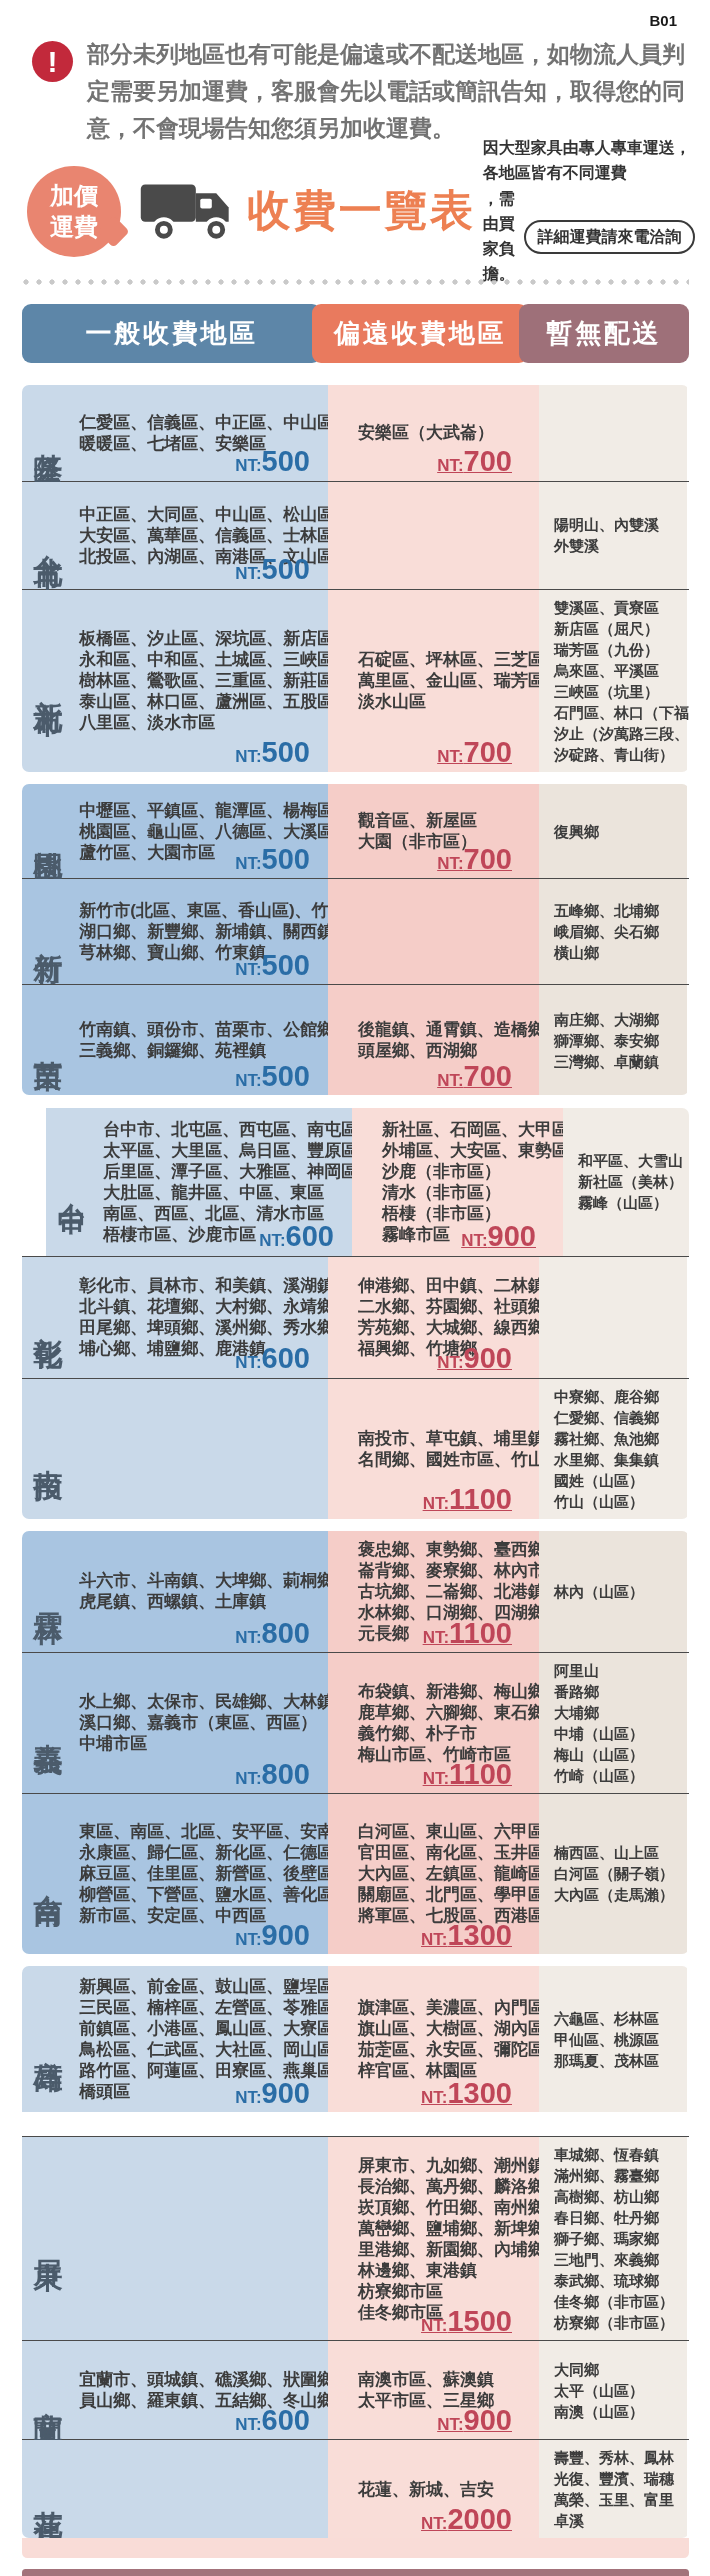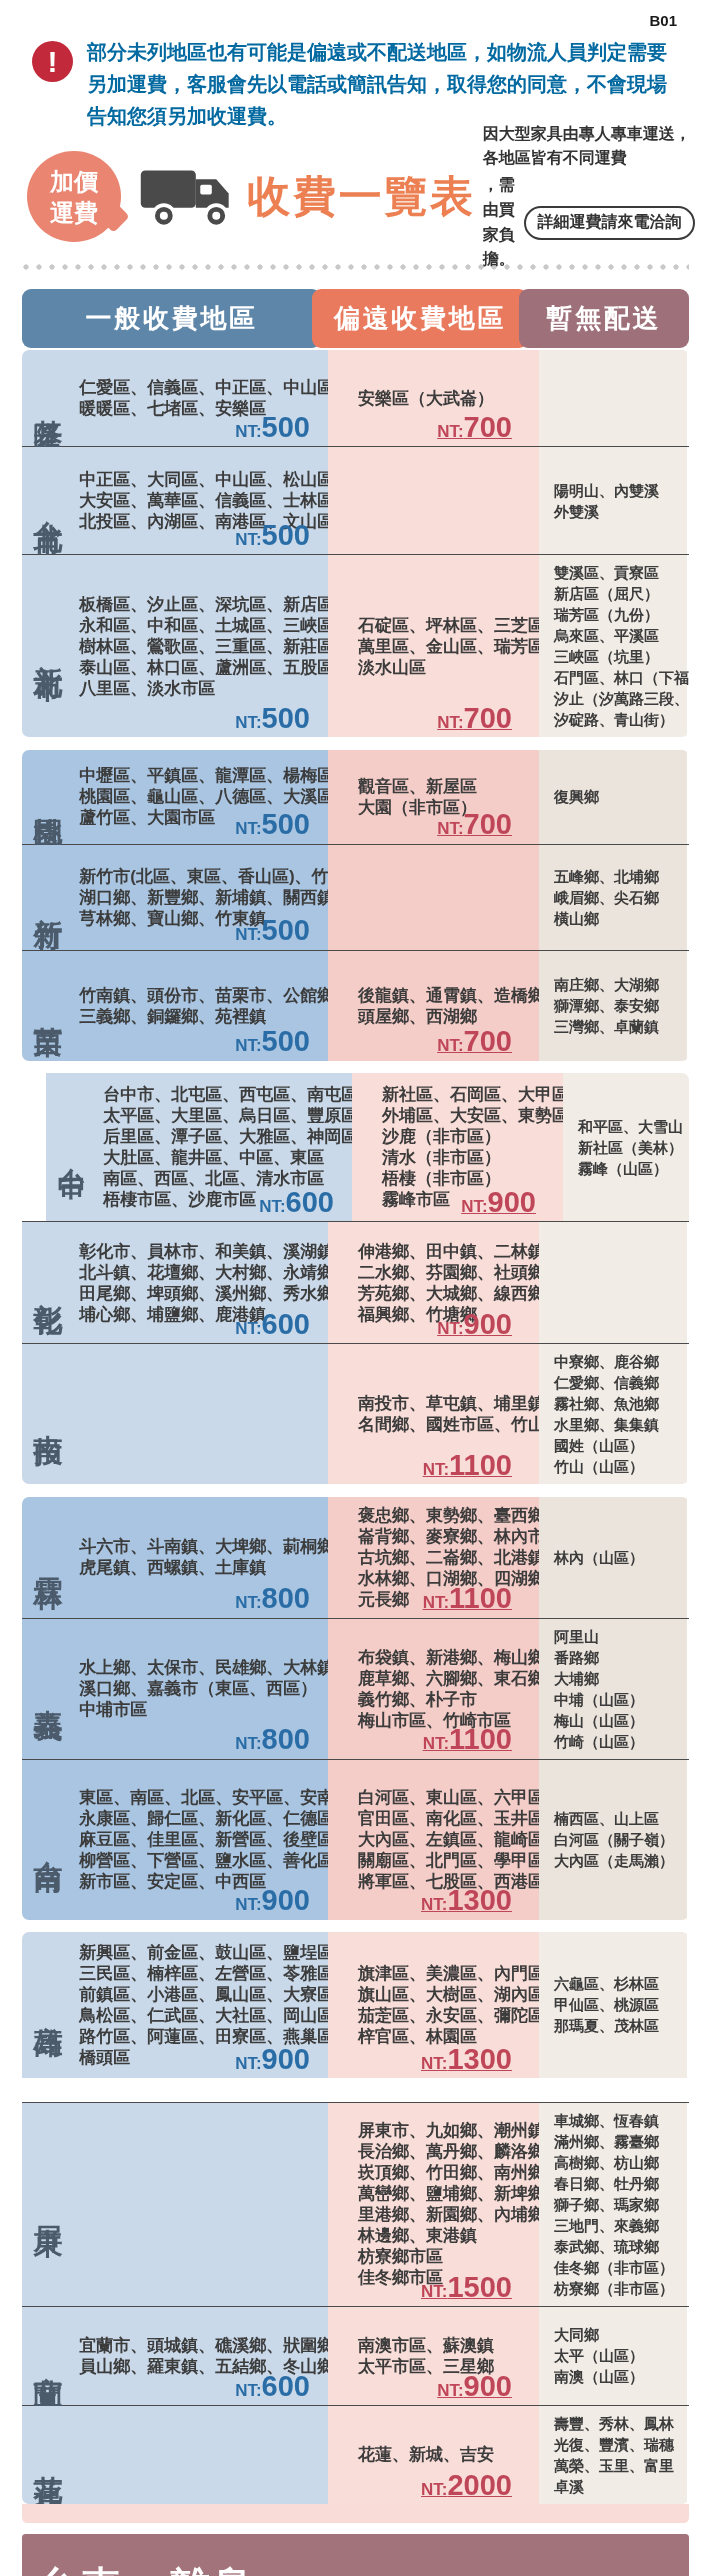--- a/index.html
+++ b/index.html
@@ -6,21 +6,21 @@
   body { width:711px; font-family:"Liberation Sans","DejaVu Sans",sans-serif; color:#3c3c3c; }
   .page { position:relative; width:711px; }
 
   
   .page-code { position:absolute; top:12.4px; right:34px; font-size:15px; font-weight:bold; color:#1a1a1a; }
 
   
   .warning { display:flex; gap:14px; align-items:flex-start; padding:36px 25px 0 32px; }
   .warn-icon { flex:none; width:41px; height:41px; margin-top:5.3px; border-radius:50%; background:#c2293b; color:#fff;
                font-size:30px; font-weight:900; display:flex; align-items:center; justify-content:center; }
-  .warn-text { color:#0369a1; font-size:20px; font-weight:bold; line-height:1.6; }
+  .warn-text { color:#737373; font-size:23px; font-weight:bold; line-height:1.6; }
 
   
   .banner { display:flex; align-items:center; margin:12.4px 16px 0 27px; height:105px; }
   .bubble { flex:none; width:94px; height:91px; background:#e98570; border-radius:50%; position:relative;
             color:#fff; font-size:24px; font-weight:900; line-height:1.3;
             display:flex; flex-direction:column; align-items:center; justify-content:center; }
   .bubble:after { content:""; position:absolute; right:-3.6px; bottom:14px; width:23px; height:23px;
                   background:#e98570; border-radius:4.4px; transform:rotate(45deg); }
   .truck { flex:none; margin:5.3px 5.3px 0 18px; }
   .fee-title { flex:none; color:#ed8052; font-size:43px; font-weight:900; letter-spacing:2.7px; margin-right:7px; }
@@ -28,21 +28,21 @@
   .desc-row2 { display:flex; align-items:center; gap:9px; margin-top:1.8px; }
   .pill { border:2.7px solid #3a3a3a; border-radius:887px; padding:2.7px 11.5px; font-size:16px; font-weight:bold; white-space:nowrap; background:#fff; }
 
   
   .dots { height:8px; margin:14px 22px 0 22px;
           background-image:radial-gradient(circle at 4px 4px, #c9c9c9 2.4px, transparent 2.8px);
           background-size:13px 8px; background-repeat:repeat-x; }
 
   
   .fee-table { margin:18px 22px 0 22px; }
-  .thead { display:flex; height:59px; margin-bottom:2px; }
+  .thead { display:flex; height:59px; margin-bottom:22px; }
   .th { color:#fff; font-weight:900; font-size:26px; letter-spacing:2.7px;
         display:flex; align-items:center; justify-content:center; border-radius:9px; }
   .th-gen { width:306px; background:#5d86a8; position:relative; z-index:1; }
   .th-rem { width:220px; background:#e97a5e; margin-left:-9px; position:relative; z-index:2; }
   .th-node { width:174px; background:#9e7079; margin-left:-9px; position:relative; z-index:3; }
 
   .block { border-radius:7px; overflow:hidden; margin-bottom:12.4px; }
   .block:last-of-type { margin-bottom:0; }
   .row { display:flex; }
   .row + .row { border-top:1.8px solid #4a4a4a; }

